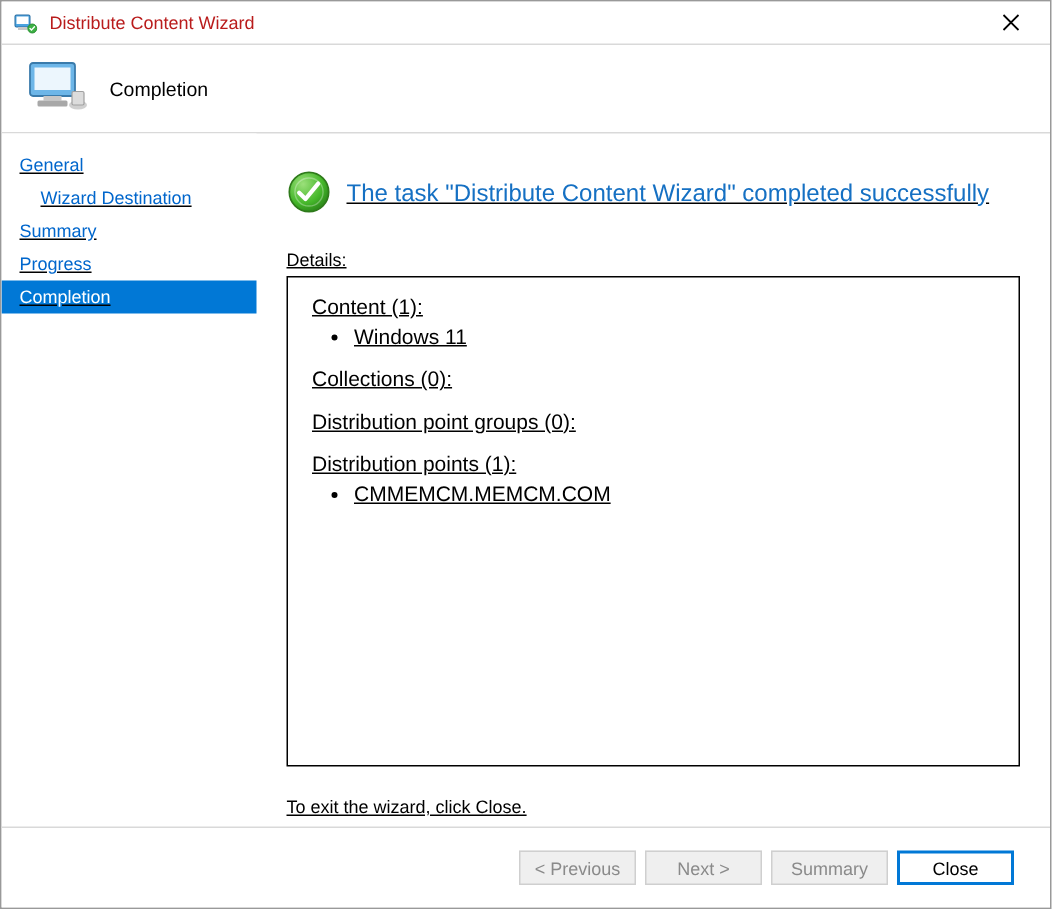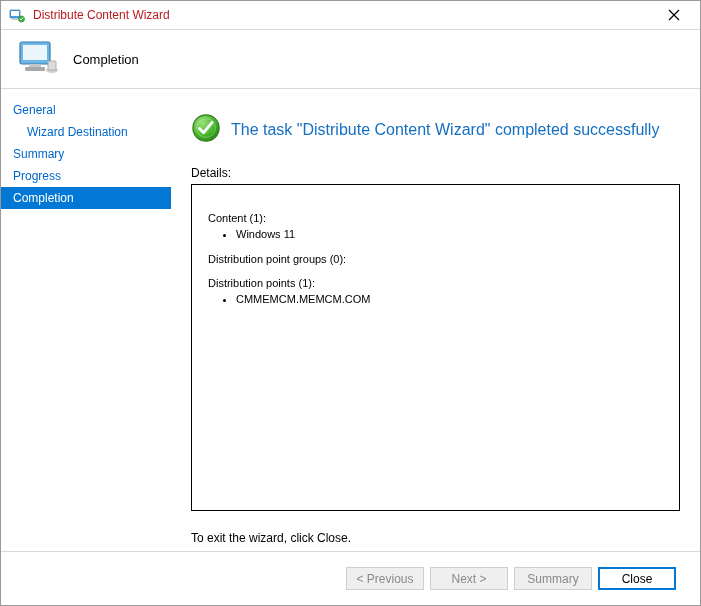--- a/index.html
+++ b/index.html
@@ -36,21 +36,21 @@
     height:60px;
     display:flex; align-items:center;
     padding:0 16px;
     background:#fff;
     border-top:1px solid #d9d9d9;
     border-bottom:1px solid #d9d9d9;
   }
   .header-title { font-size:13px; color:#000; margin-left:12px; }
 
   
-  .main { flex:1; display:flex; min-height:0; }
+  .main { flex:1; display:flex; min-height:0;text-decoration:underline; }
   .sidebar {
     width:170px;
     background:#fff;
     padding-top:10px;
     display:flex; flex-direction:column;
     font-size:12px;
   }
   .sidebar-item {
     padding:4px 12px;
     color:#0066cc;
@@ -79,22 +79,22 @@
     color:#1570c3;
     margin-left:10px;
   }
 
   .details-label { font-size:12px; margin-bottom:4px; }
 
   .details-box {
     border:1px solid #000;
     flex:1 1 auto;
     min-height:240px;
-    padding:26px 16px;
-    font-size:11px;
+    padding:10px 16px;
+    font-size:14px;
     line-height:1.3;
     overflow:auto;
   }
   .details-box .section-head { margin-top:10px; }
   .details-box .section-head:first-child { margin-top:0; }
   .details-box ul {
     margin:2px 0 0 0;
     padding-left:28px;
     list-style-type:disc;
   }
@@ -203,20 +203,21 @@
       <span class="success-text">The task "Distribute Content Wizard" completed successfully</span>
     </div>
 
     <div class="details-label">Details:</div>
 
     <div class="details-box">
       <div class="section-head">Content (1):</div>
       <ul>
         <li>Windows 11</li>
       </ul>
+      <div class="section-head">Collections (0):</div>
       <div class="section-head">Distribution point groups (0):</div>
       <div class="section-head">Distribution points (1):</div>
       <ul>
         <li>CMMEMCM.MEMCM.COM</li>
       </ul>
     </div>
 
     <div class="exit-line">To exit the wizard, click Close.</div>
   </div>
 </div>

